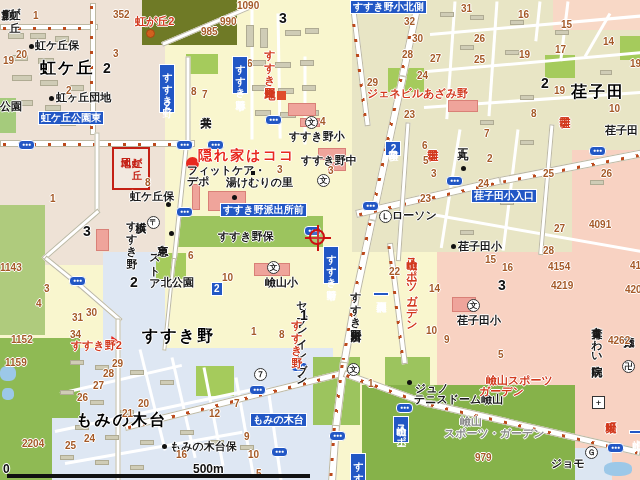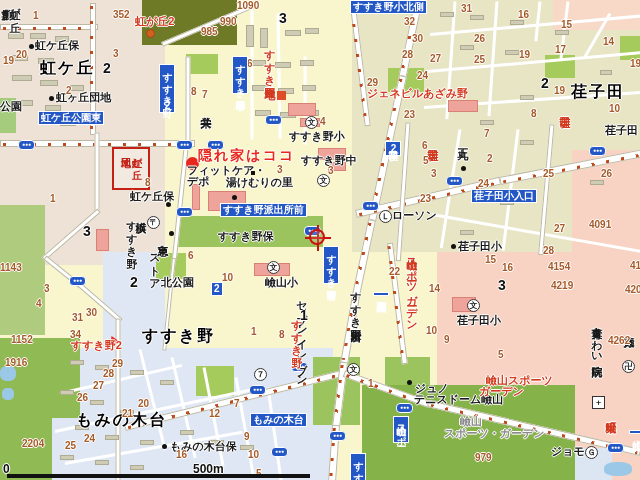--- a/index.html
+++ b/index.html
@@ -293,21 +293,21 @@
       <div class="lbl place" style="left: 301px; top: 155px;">すすき野中</div>
       <div class="lbl place v" style="left: 296px; top: 293px;">セブンイレブン</div>
       <div class="lbl place v" style="left: 350px; top: 284px;">すすき野出張所</div>
       <div class="lbl place v" style="left: 457px; top: 140px;">丸正</div>
       <div class="lbl place" style="left: 605px; top: 125px;">荏子田</div>
       <div class="lbl place" style="left: 457px; top: 315px;">荏子田小</div>
       <div class="lbl place" style="left: 458px; top: 241px;">荏子田小</div>
       <div class="lbl place" style="left: 170px; top: 441px;">もみの木台保</div>
       <div class="lbl place" style="left: 415px; top: 383px;">ジュノ</div>
       <div class="lbl place" style="left: 414px; top: 394px;">テニスドーム嶮山</div>
-      <div class="lbl place" style="left: 551px; top: 446px; text-align: center;">ジョモ</div>
+      <div class="lbl place" style="left: 551px; top: 458px; text-align: center;">ジョモ</div>
       <div class="lbl place" style="left: 392px; top: 210px;">ローソン</div>
       <div class="lbl place v" style="left: 591px; top: 319px;">青葉さわい病院</div>
       <div class="lbl place v" style="left: 623px; top: 327px;">徳入寺</div>
       <div class="lbl gray" style="left: 460px; top: 416px;">嶮山</div>
       <div class="lbl gray" style="left: 444px; top: 428px;">スポーツ・ガーデン</div>
       <div class="lbl place red" style="left: 367px; top: 88px;">ジェネビルあざみ野</div>
       <div class="lbl place red" style="left: 71px; top: 340px;">すすき野2</div>
       <div class="lbl place red" style="left: 486px; top: 375px;">嶮山スポーツ</div>
       <div class="lbl place red" style="left: 479px; top: 386px;">ガーデン</div>
       <div class="lbl place red v" style="left: 264px; top: 42px;">すすき野団地</div>
@@ -391,21 +391,21 @@
       <div class="lbl num" style="left: 498px; top: 350px;">5</div>
       <div class="lbl num" style="left: 475px; top: 453px;">979</div>
       <div class="lbl num" style="left: 0px; top: 263px;">1143</div>
       <div class="lbl num" style="left: 44px; top: 284px;">3</div>
       <div class="lbl num" style="left: 36px; top: 299px;">4</div>
       <div class="lbl num" style="left: 72px; top: 313px;">31</div>
       <div class="lbl num" style="left: 86px; top: 308px;">30</div>
       <div class="lbl num" style="left: 70px; top: 330px;">34</div>
       <div class="lbl num" style="left: 11px; top: 335px;">1152</div>
       <div class="lbl chome" style="left: 130px; top: 275px;">2</div>
-      <div class="lbl num" style="left: 5px; top: 358px;">1916</div>
+      <div class="lbl num" style="left: 5px; top: 358px;">1159</div>
       <div class="lbl num" style="left: 112px; top: 359px;">29</div>
       <div class="lbl num" style="left: 103px; top: 369px;">28</div>
       <div class="lbl num" style="left: 93px; top: 381px;">27</div>
       <div class="lbl num" style="left: 77px; top: 393px;">26</div>
       <div class="lbl num" style="left: 138px; top: 399px;">20</div>
       <div class="lbl num" style="left: 122px; top: 409px;">21</div>
       <div class="lbl num" style="left: 84px; top: 434px;">24</div>
       <div class="lbl num" style="left: 65px; top: 441px;">25</div>
       <div class="lbl num" style="left: 22px; top: 439px;">2204</div>
       <div class="lbl num" style="left: 234px; top: 399px;">7</div>

